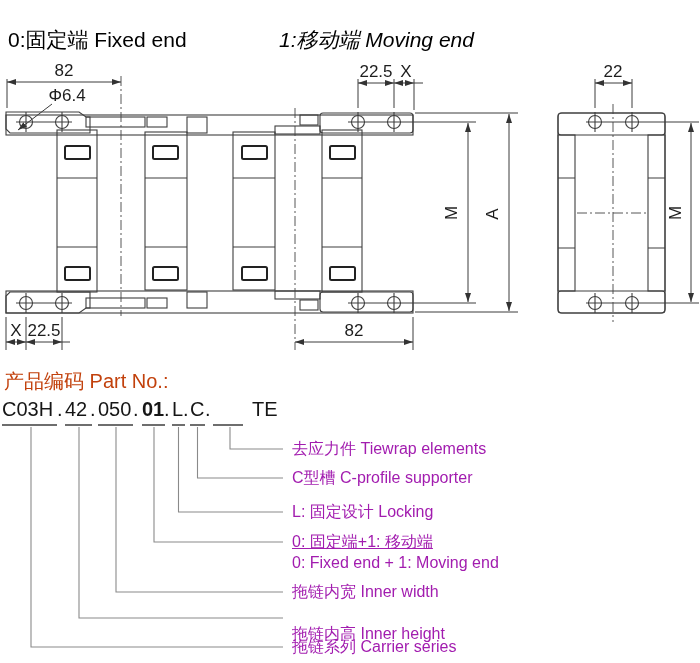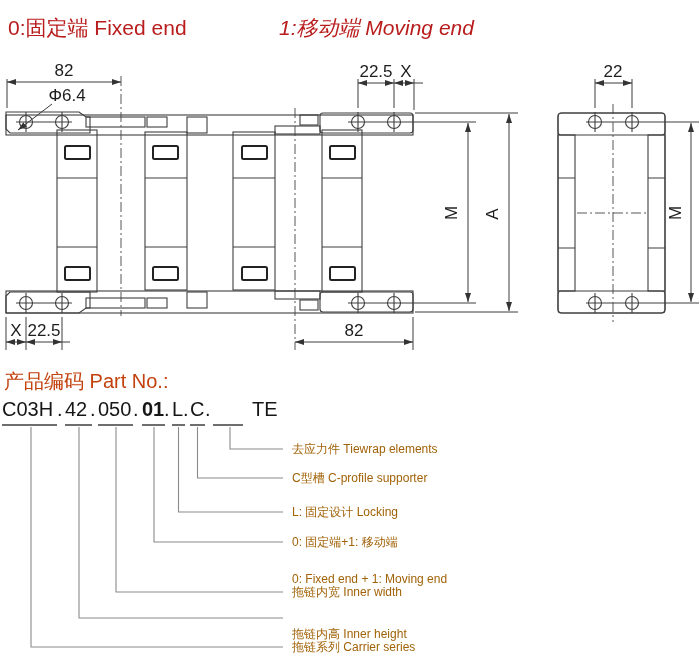--- a/index.html
+++ b/index.html
@@ -1,31 +1,31 @@
 <!DOCTYPE html>
 <html><head>
 <meta charset="utf-8">
 <style>
   html,body{margin:0;padding:0;}
   body{
     width:700px;height:663px;position:relative;background:#ffffff;
     font-family:"Liberation Sans",sans-serif;overflow:hidden;color:#111;
   }
   svg{position:absolute;left:0;top:0;}
-  .hdr{position:absolute;top:14px;font-size:21px;color:#b91c1c;white-space:nowrap;}
+  .hdr{position:absolute;top:26px;font-size:21px;color:#000000;white-space:nowrap;}
   #hdr-fixed{left:8px;}
   #hdr-moving{left:279px;font-style:italic;}
   .pn-title{position:absolute;left:4px;top:368px;font-size:20px;color:#c2410c;white-space:nowrap;}
   .seg,.dot{
     position:absolute;top:398px;font-size:20px;line-height:22px;
     text-align:left;color:#161616;white-space:nowrap;
   }
   .lbl{
-    position:absolute;left:292px;font-size:12px;line-height:20px;
-    color:#a16207;white-space:nowrap;
+    position:absolute;left:292px;font-size:16px;line-height:20px;
+    color:#a21caf;white-space:nowrap;
   }
   .dim-text{font-size:17px;fill:#1d1d1d;}
   .drawline{stroke:#3f3f3f;stroke-width:1.1;fill:none;}
 </style>
 </head>
 <body>
 
 <svg width="700" height="663" viewBox="0 0 700 663">
   <defs>
     <marker id="ah" markerWidth="10" markerHeight="7" refX="9" refY="3" orient="auto-start-reverse" markerUnits="userSpaceOnUse">
@@ -182,17 +182,17 @@
 <div class="dot" style="left:164px;width:8px;">.</div>
 <div class="seg" style="left:172px;width:13px;">L</div>
 <div class="dot" style="left:183px;width:8px;">.</div>
 <div class="seg" style="left:190px;width:15px;">C</div>
 <div class="dot" style="left:205px;width:8px;">.</div>
 <div class="seg" style="left:213px;width:30px;margin-left:39px;">TE</div>
 
 <div class="lbl" style="top:439px;">去应力件 Tiewrap elements</div>
 <div class="lbl" style="top:468px;">C型槽 C-profile supporter</div>
 <div class="lbl" style="top:502px;">L: 固定设计 Locking</div>
-<div class="lbl" style="top:532px;">0: 固定端+1: 移动端</div>
-<div class="lbl" style="top:553px;margin-top:16px;">0: Fixed end + 1: Moving end</div>
+<div class="lbl" style="top:532px;text-decoration:underline;">0: 固定端+1: 移动端</div>
+<div class="lbl" style="top:553px;">0: Fixed end + 1: Moving end</div>
 <div class="lbl" style="top:582px;">拖链内宽 Inner width</div>
 <div class="lbl" style="top:624px;">拖链内高 Inner height</div>
 <div class="lbl" style="top:637px;">拖链系列 Carrier series</div>
 
 </body></html>

